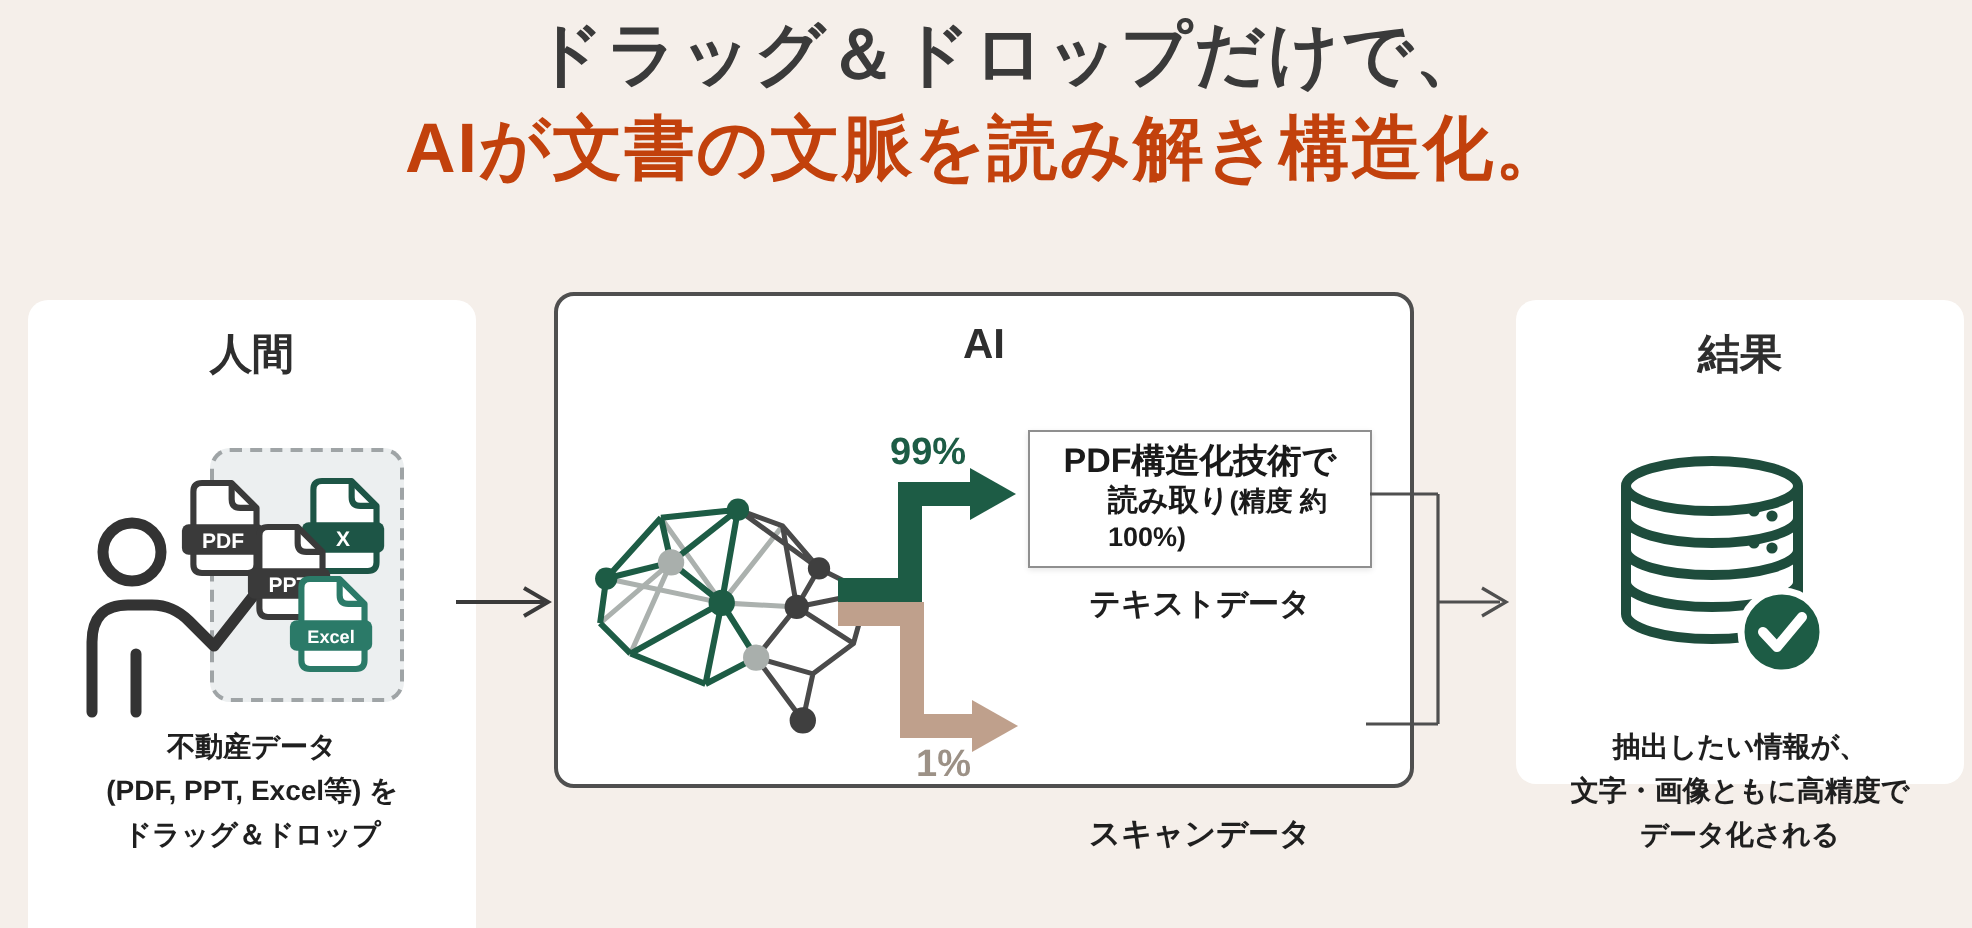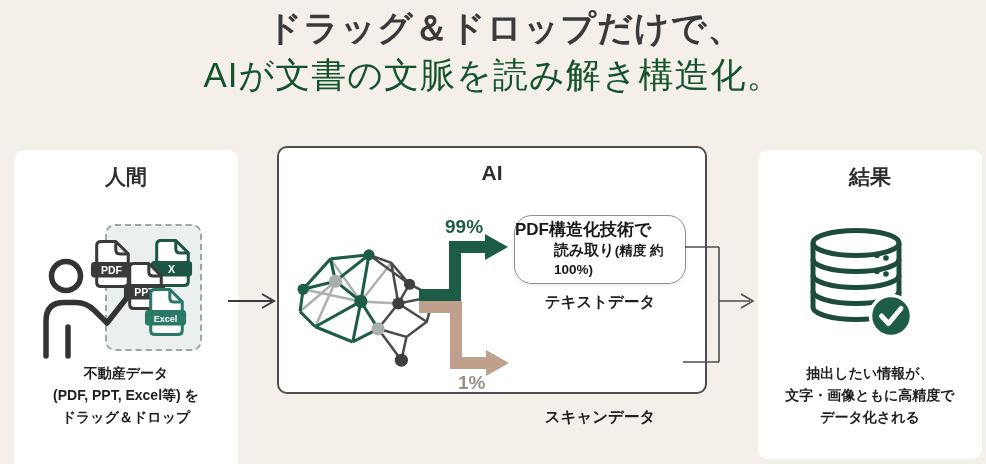--- a/index.html
+++ b/index.html
@@ -2,47 +2,47 @@
 <html><head>
 <meta charset="utf-8">
 <style>
   html,body{margin:0;padding:0;}
   body{font-family:"Liberation Sans","DejaVu Sans",sans-serif;}
   .stage{position:relative;width:986px;height:464px;background:#F5EFEA;overflow:hidden;}
 
   
   .title{position:absolute;top:4px;left:0;right:0;text-align:center;}
   .title .l1{font-size:35px;line-height:47px;font-weight:900;color:#3A3A3A;letter-spacing:1px;padding-left:24px;}
-  .title .l2{font-size:35px;line-height:47px;font-weight:400;color:#14532d;letter-spacing:1px;}
+  .title .l2{font-size:35px;line-height:47px;font-weight:700;color:#c2410c;letter-spacing:1px;}
 
   
   .card{position:absolute;background:#FFFFFF;border-radius:10px;}
   .card-human{left:14px;top:150px;width:224px;height:369px;}
   .card-ai{left:277px;top:146px;width:430px;height:248px;border:2px solid #4F4F4F;box-sizing:border-box;}
-  .card-result{left:758px;top:150px;width:224px;height:309px;}
+  .card-result{left:758px;top:150px;width:224px;height:242px;}
   .card-h{position:absolute;top:13px;left:0;right:0;text-align:center;font-size:21px;font-weight:800;color:#2E2E2E;}
 
   
   .dropzone{position:absolute;left:91px;top:74px;width:97px;height:127px;border:2px dashed #9FA4A6;border-radius:10px;background:#ECEFF0;box-sizing:border-box;}
   .person{position:absolute;left:12px;top:100px;width:120px;height:114px;}
   .file{position:absolute;width:44px;height:52px;}
   .file-pdf{left:76px;top:88px;z-index:2;}
   .file-x{left:136px;top:87px;z-index:2;}
   .file-ppt{left:109px;top:110px;z-index:3;}
   .file-excel{left:130px;top:136px;z-index:4;}
   .caption{position:absolute;left:0;right:0;top:212px;text-align:center;font-size:14px;font-weight:700;line-height:22px;color:#1F1F1F;}
   .caption span{display:block;}
 
   
   .brain{position:absolute;left:16px;top:94px;width:152px;height:128px;}
   .flows{position:absolute;left:0;top:0;width:430px;height:306px;pointer-events:none;}
   .pct{position:absolute;font-size:19px;font-weight:800;}
   .pct99{left:166px;top:68px;color:#1D5C45;}
   .pct1{left:179px;top:224px;color:#9C9186;}
-  .obox{position:absolute;left:235px;width:172px;height:69px;background:#FFFFFF;border:1.6px solid #8F8F8F;border-radius:18px;box-sizing:border-box;box-shadow:0 1px 3px rgba(0,0,0,0.10);display:flex;flex-direction:column;justify-content:center;gap:1px;}
+  .obox{position:absolute;left:235px;width:172px;height:69px;background:#FFFFFF;border:1.6px solid #8F8F8F;border-radius:0;box-sizing:border-box;box-shadow:0 1px 3px rgba(0,0,0,0.10);display:flex;flex-direction:column;align-items:center;justify-content:center;gap:1px;}
   .obox1{top:67px;} .obox2{top:182px;}
   .obox .b1{font-size:17px;font-weight:800;color:#1A1A1A;line-height:20px;}
   .obox .b2{font-size:15px;font-weight:800;color:#1A1A1A;line-height:18px;padding-left:39px;}
   .obox .b2 .paren{font-size:13.5px;}
   .olabel{position:absolute;left:235px;width:172px;text-align:center;font-size:15.5px;font-weight:800;color:#1F1F1F;}
   .olabel1{top:144px;} .olabel2{top:259px;}
 
   
   .db{position:absolute;left:50px;top:76px;width:106px;height:116px;}
 

